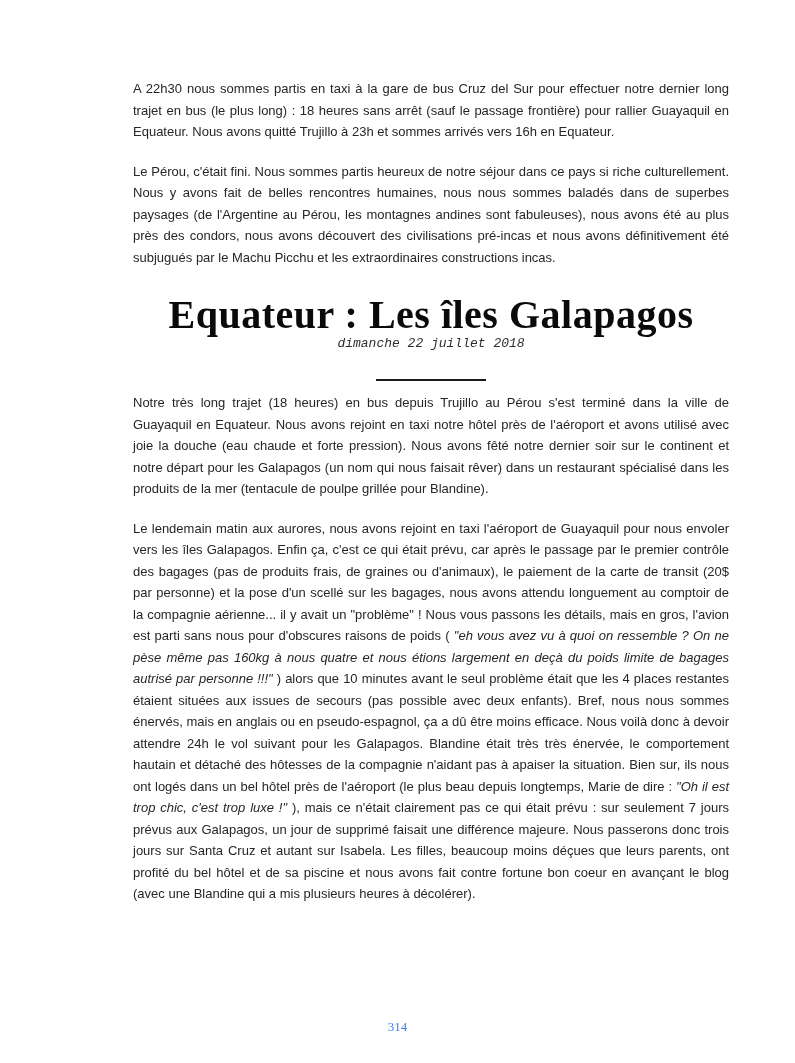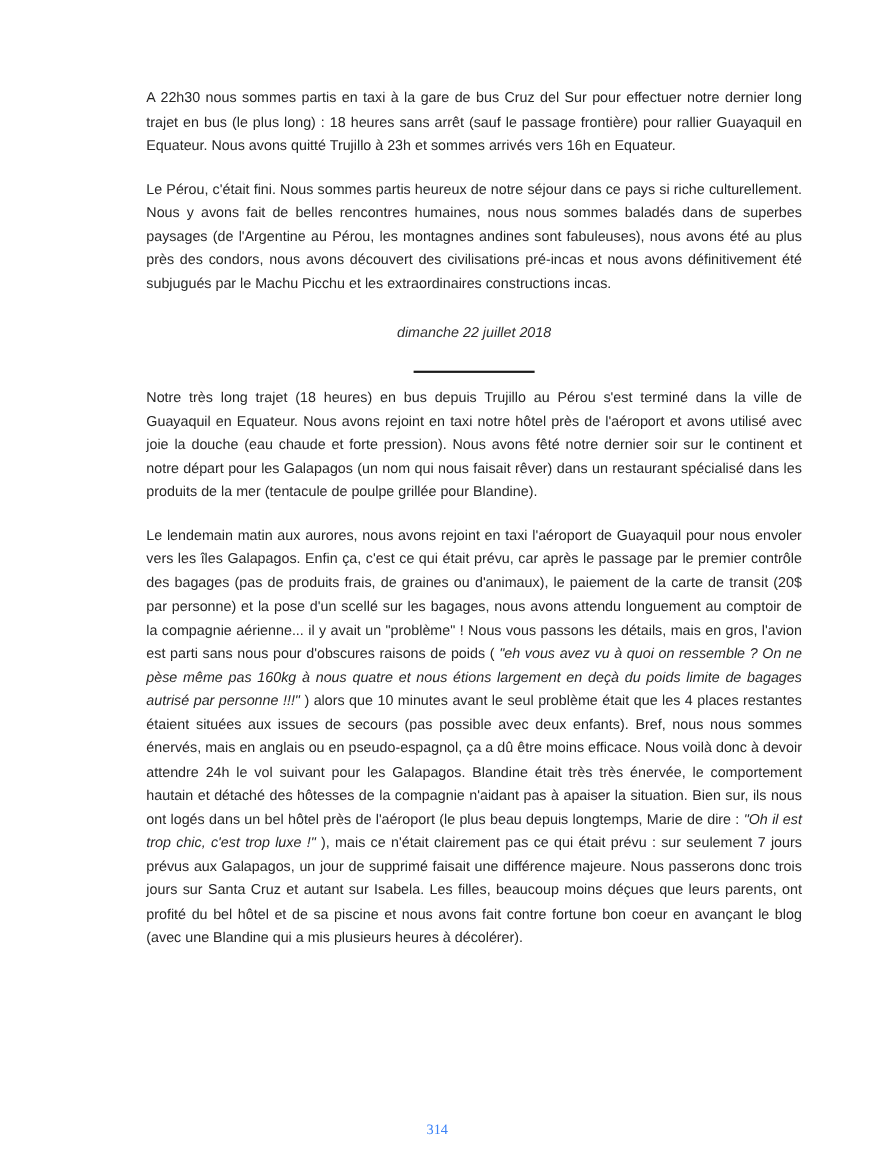--- a/index.html
+++ b/index.html
@@ -38,21 +38,22 @@
     font-size: 40px;
     line-height: 42px;
     letter-spacing: 0.5px;
     color: #0a0a0a;
     margin: 0;
   }
   .article-date {
     font-size: 13px;
     font-style: italic;
     color: #2e2e2e;
-    margin-top: 17px;
+    margin-top: 0;
+    font-family: Liberation Mono, monospace;
   }
   .divider {
     width: 110px;
     border: none;
     border-top: 2px solid #1a1a1a;
     margin: 28px auto 11px auto;
   }
   .quote {
     font-style: italic;
   }
@@ -70,20 +71,21 @@
 </head>
 <body>
 
 <div class="page">
 
   <p class="body-text">A 22h30 nous sommes partis en taxi à la gare de bus Cruz del Sur pour effectuer notre dernier long trajet en bus (le plus long) : 18 heures sans arrêt (sauf le passage frontière) pour rallier Guayaquil en Equateur. Nous avons quitté Trujillo à 23h et sommes arrivés vers 16h en Equateur.</p>
 
   <p class="body-text">Le Pérou, c'était fini. Nous sommes partis heureux de notre séjour dans ce pays si riche culturellement. Nous y avons fait de belles rencontres humaines, nous nous sommes baladés dans de superbes paysages (de l'Argentine au Pérou, les montagnes andines sont fabuleuses), nous avons été au plus près des condors, nous avons découvert des civilisations pré-incas et nous avons définitivement été subjugués par le Machu Picchu et les extraordinaires constructions incas.</p>
 
   <header class="article-header">
+    <h1 class="article-title">Equateur : Les îles Galapagos</h1>
     <div class="article-date">dimanche 22 juillet 2018</div>
   </header>
 
   <hr class="divider">
 
   <p class="body-text">Notre très long trajet (18 heures) en bus depuis Trujillo au Pérou s'est terminé dans la ville de Guayaquil en Equateur. Nous avons rejoint en taxi notre hôtel près de l'aéroport et avons utilisé avec joie la douche (eau chaude et forte pression). Nous avons fêté notre dernier soir sur le continent et notre départ pour les Galapagos (un nom qui nous faisait rêver) dans un restaurant spécialisé dans les produits de la mer (tentacule de poulpe grillée pour Blandine).</p>
 
   <p class="body-text"><span>Le lendemain matin aux aurores, nous avons rejoint en taxi l'aéroport de Guayaquil pour nous envoler vers les îles Galapagos. Enfin ça, c'est ce qui était prévu, car après le passage par le premier contrôle des bagages (pas de produits frais, de graines ou d'animaux), le paiement de la carte de transit (20$ par personne) et la pose d'un scellé sur les bagages, nous avons attendu longuement au comptoir de la compagnie aérienne... il y avait un "problème" ! Nous vous passons les détails, mais en gros, l'avion est parti sans nous pour d'obscures raisons de poids ( </span><em class="quote">"eh vous avez vu à quoi on ressemble ? On ne pèse même pas 160kg à nous quatre et nous étions largement en deçà du poids limite de bagages autrisé par personne !!!"</em><span> ) alors que 10 minutes avant le seul problème était que les 4 places restantes étaient situées aux issues de secours (pas possible avec deux enfants). Bref, nous nous sommes énervés, mais en anglais ou en pseudo-espagnol, ça a dû être moins efficace. Nous voilà donc à devoir attendre 24h le vol suivant pour les Galapagos. Blandine était très très énervée, le comportement hautain et détaché des hôtesses de la compagnie n'aidant pas à apaiser la situation. Bien sur, ils nous ont logés dans un bel hôtel près de l'aéroport (le plus beau depuis longtemps, Marie de dire : </span><em class="quote">"Oh il est trop chic, c'est trop luxe !"</em><span> ), mais ce n'était clairement pas ce qui était prévu : sur seulement 7 jours prévus aux Galapagos, un jour de supprimé faisait une différence majeure.  Nous passerons donc trois jours sur Santa Cruz et autant sur Isabela. Les filles, beaucoup moins déçues que leurs parents,  ont profité du bel hôtel et de sa piscine et nous avons fait contre fortune bon coeur en avançant le blog (avec une Blandine qui a mis plusieurs heures à décolérer).</span></p>
 
   <div class="page-number">314</div>

